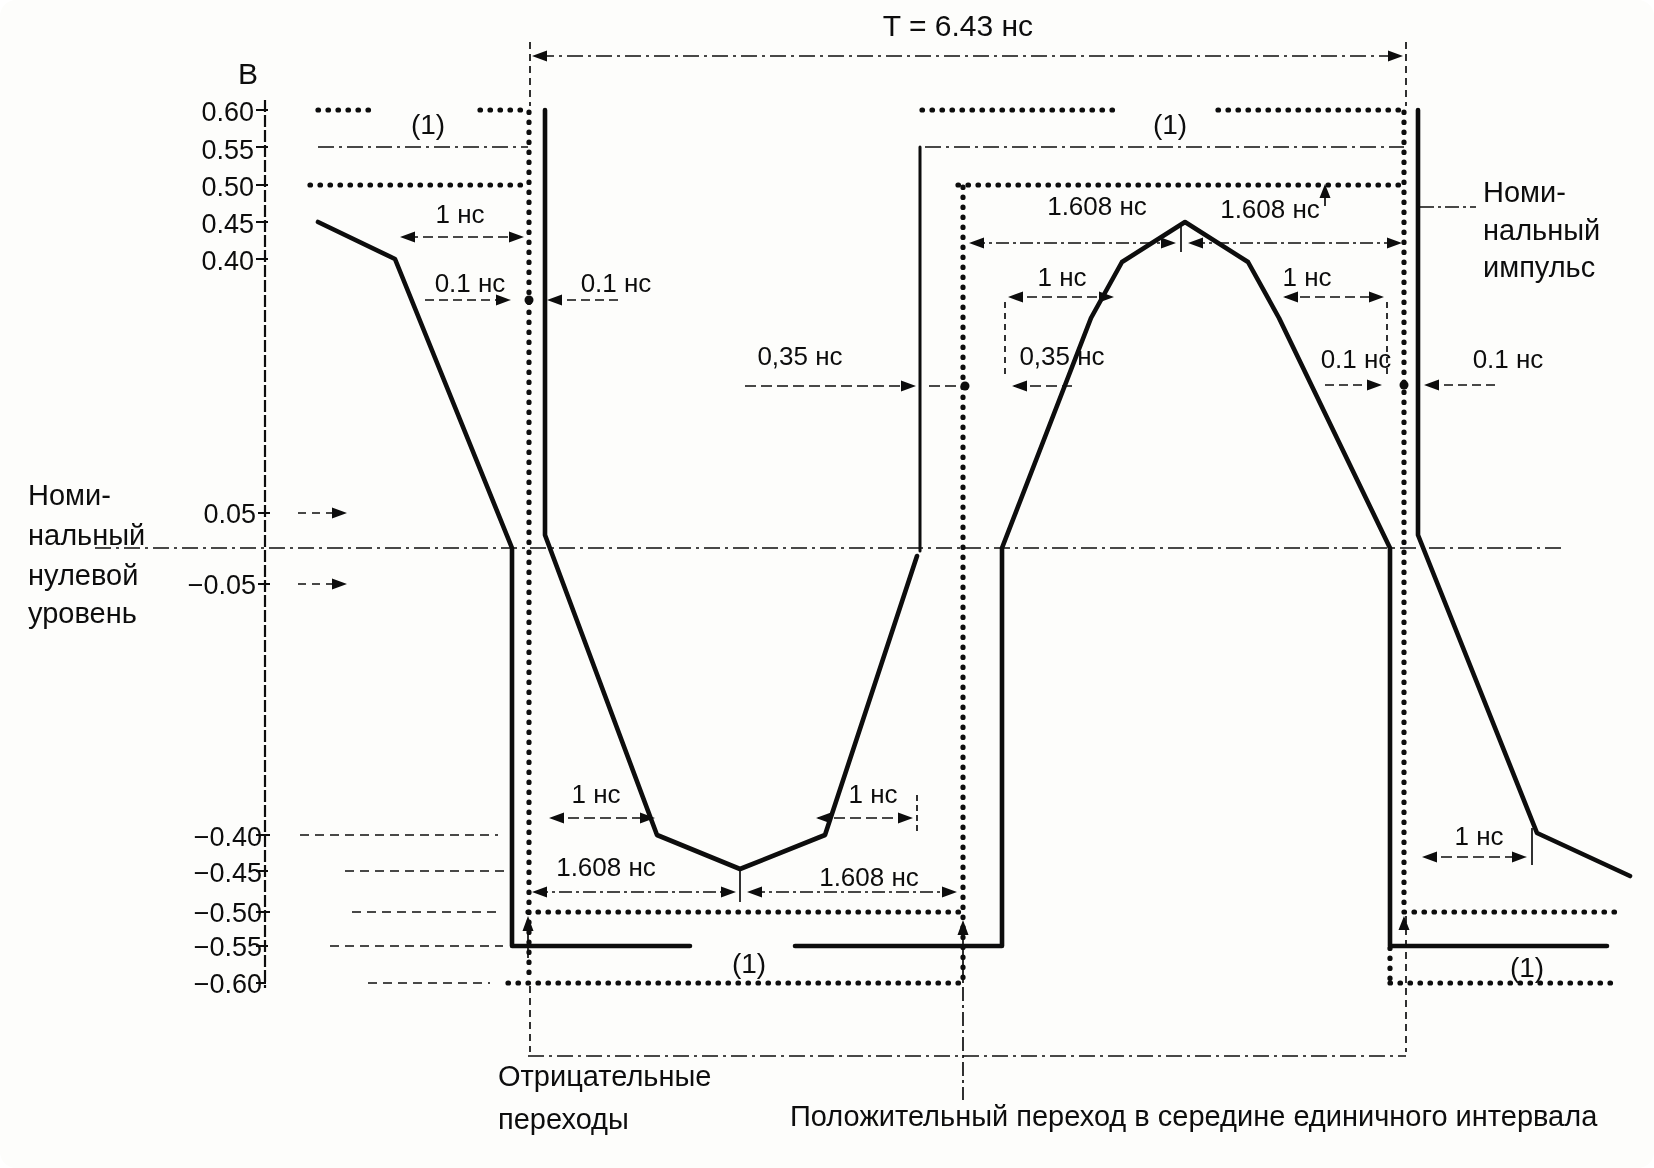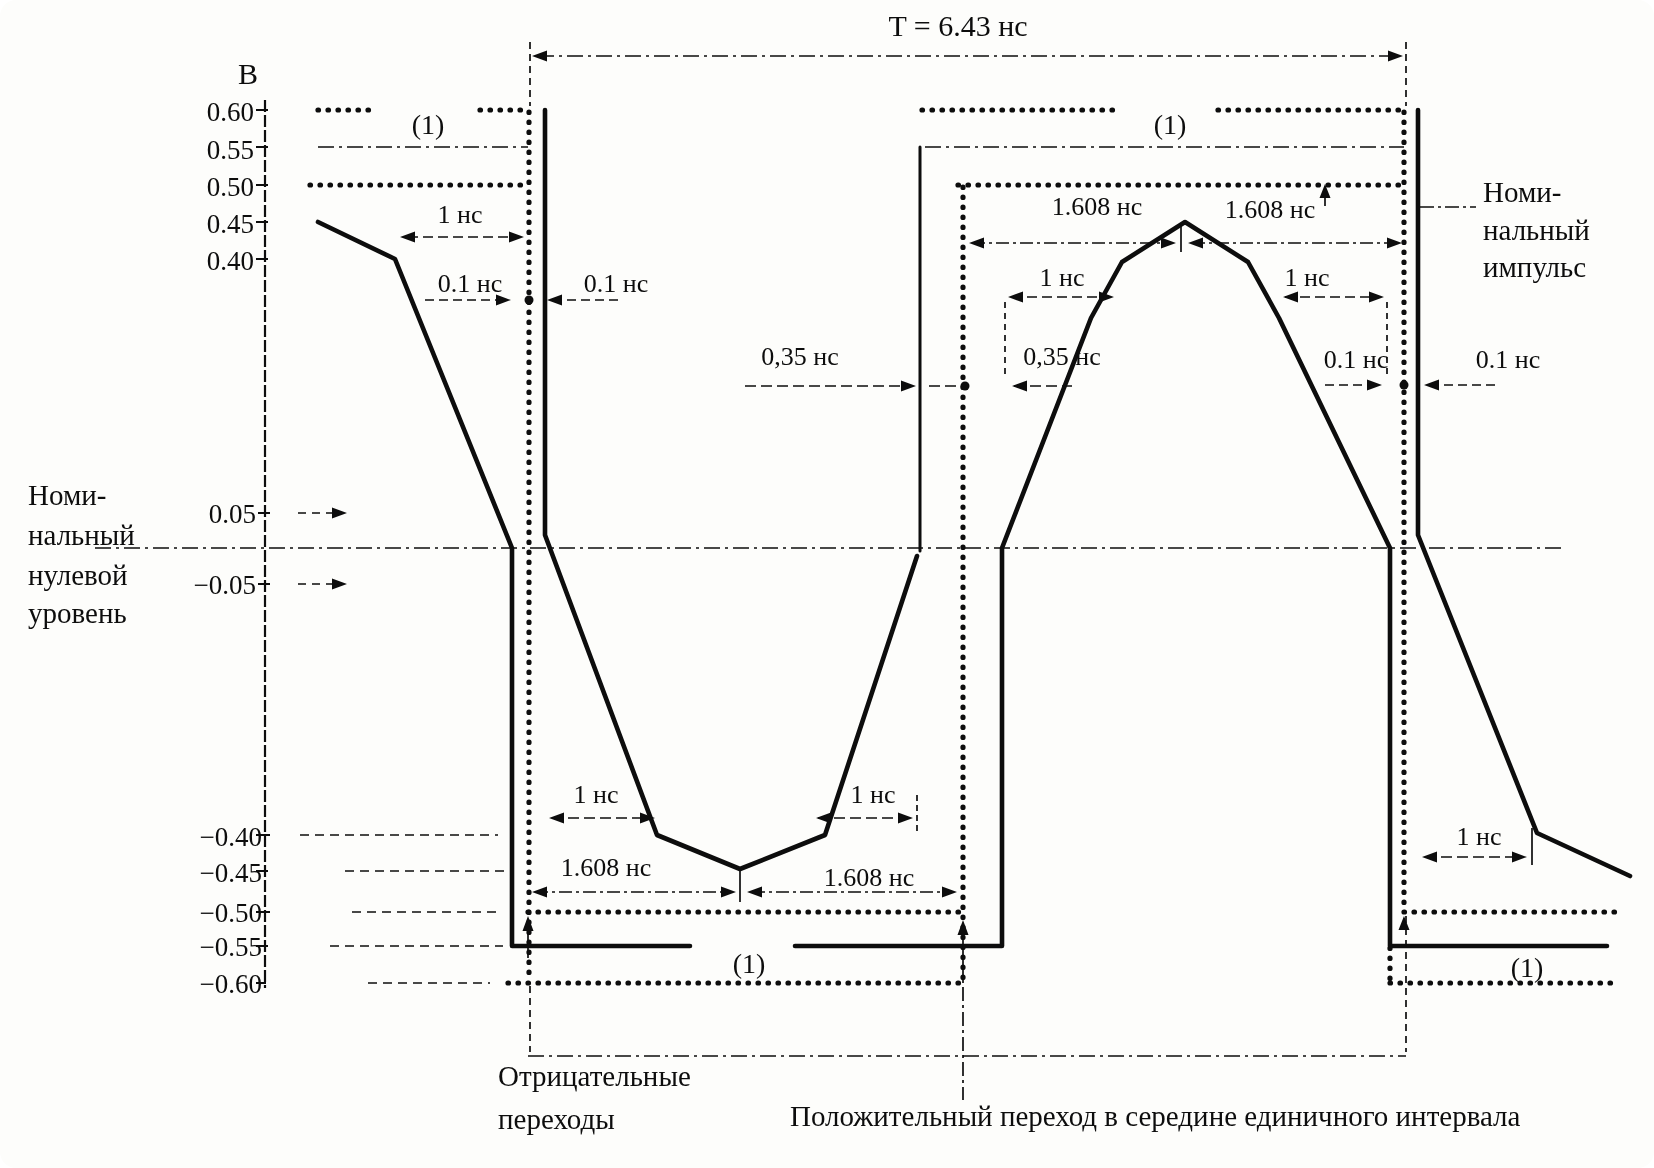--- a/index.html
+++ b/index.html
@@ -1,17 +1,17 @@
 <!DOCTYPE html>
 <html><head>
 <meta charset="utf-8">
 <style>
   html,body{margin:0;padding:0;background:#ffffff;}
   .page{position:relative;width:1654px;height:1168px;background:#fdfdfb;overflow:hidden;
-        font-family:Liberation Serif, serif;border-radius:16px;}
+        font-family:Liberation Sans, sans-serif;border-radius:16px;}
   svg{position:absolute;left:0;top:0;}
   text{fill:#0d0d0d;}
   .t-big{font-size:30px;}
   .t-tick{font-size:27px;}
   .t-dim{font-size:26px;}
   .t-label{font-size:29px;}
   .t-note{font-size:28px;}
 </style>
 </head>
 <body>

